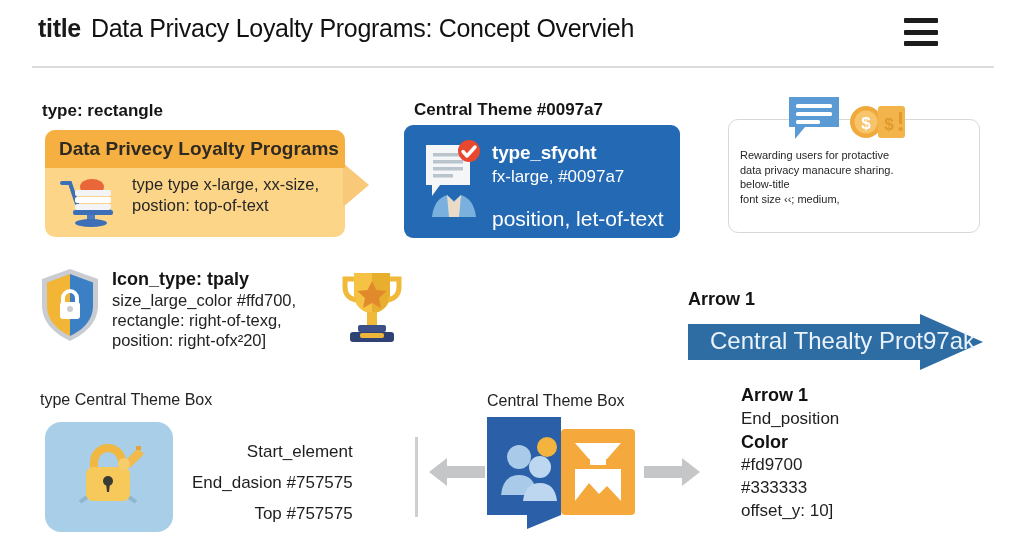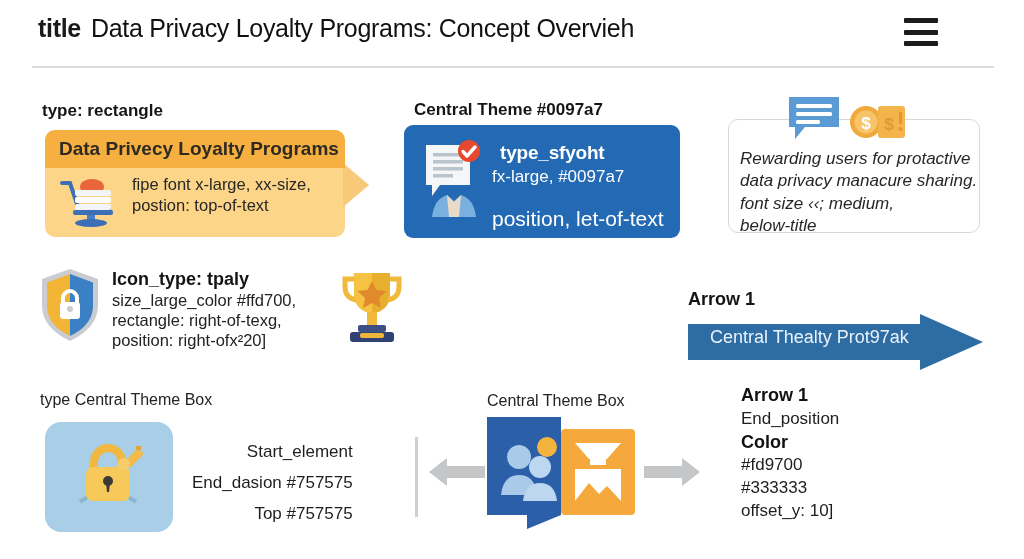--- a/index.html
+++ b/index.html
@@ -101,51 +101,51 @@
     background: #2369b3; border-radius: 9px;
   }
   #blue-doc-icon {
     position: absolute; left: 18px; top: 14px;
     width: 64px; height: 78px;
   }
   #blue-text {
     position: absolute; left: 88px; top: 17px;
     color: #ffffff;
   }
-  #blue-text .t1 { font-size: 19px; font-weight: bold; letter-spacing: -0.2px; margin-left: 8px; }
+  #blue-text .t1 { font-size: 19px; font-weight: bold; letter-spacing: -0.2px; }
   #blue-text .t2 { font-size: 17px; margin-top: 3px; white-space: nowrap; }
   #blue-text .t3 { font-size: 21px; margin-top: 20px; white-space: nowrap; }
 
   
   #reward-card {
     position: absolute; left: 728px; top: 119px;
     width: 250px; height: 112px;
     background: #ffffff;
     border: 1px solid #d8d8d8; border-radius: 10px;
   }
   #reward-text {
     position: absolute; left: 740px; top: 148px;
-    font-size: 17px; color: #262626; line-height: 1.32; font-style: italic;
+    font-size: 11px; color: #262626; line-height: 1.32;
   }
   #chat-icon { position: absolute; left: 787px; top: 95px; width: 54px; height: 46px; }
   #coins-icon { position: absolute; left: 849px; top: 100px; width: 58px; height: 44px; }
 
   
   #shield-icon { position: absolute; left: 38px; top: 267px; width: 64px; height: 76px; }
   #shield-text { position: absolute; left: 112px; top: 269px; }
   #shield-text .h { font-size: 18px; font-weight: bold; color: #141414; }
   #shield-text .l { font-size: 16.5px; color: #232323; line-height: 1.22; white-space: nowrap; }
   #trophy-icon { position: absolute; left: 336px; top: 267px; width: 72px; height: 80px; }
 
   
   #cap-arrow1 { position: absolute; left: 688px; top: 289px; font-size: 18px; font-weight: bold; color: #141414; }
   #arrow-shape { position: absolute; left: 688px; top: 314px; width: 295px; height: 56px; }
   #arrow-label {
     position: absolute; left: 710px; top: 327px;
-    font-size: 18px; color: #eaf2fb; white-space: nowrap;
+    font-size: 24px; color: #eaf2fb; white-space: nowrap;
   }
 
   
   #cap-ctb-left { position: absolute; left: 40px; top: 391px; }
   #lock-tile {
     position: absolute; left: 45px; top: 422px;
     width: 128px; height: 110px;
     background: #a9cfe8; border-radius: 16px;
   }
   #lock-icon { position: absolute; left: 72px; top: 440px; width: 76px; height: 74px; }
@@ -193,21 +193,21 @@
       <path d="M3 7 L11 7 L20 34 L50 34" stroke="#3c6fb5" stroke-width="4" fill="none" stroke-linecap="round"></path>
       <ellipse cx="33" cy="11" rx="12" ry="8" fill="#e8663a"></ellipse>
       <rect x="16" y="14" width="36" height="6" rx="2" fill="#f2f4f7"></rect>
       <rect x="16" y="21" width="36" height="6" rx="2" fill="#ffffff"></rect>
       <rect x="16" y="28" width="36" height="6" rx="2" fill="#f2f4f7"></rect>
       <rect x="14" y="34" width="40" height="5" rx="2" fill="#3c6fb5"></rect>
       <rect x="28" y="39" width="8" height="6" fill="#4a7cc0"></rect>
       <ellipse cx="32" cy="47" rx="16" ry="4" fill="#3c6fb5"></ellipse>
     </svg>
     <div id="orange-text">
-      <div>fipe font x-large, xx-size,</div>
+      <div>type type x-large, xx-size,</div>
       <div>postion: top-of-text</div>
     </div>
   </div>
 
   <div id="cap-central-theme" class="lbl-bold">Central Theme #0097a7</div>
 
   <div id="blue-box">
     <svg id="blue-doc-icon" viewBox="0 0 64 78">
       <path d="M4 6 h44 v40 h-30 l-8 11 v-11 h-6 z" fill="#f4f6f8"></path>
       <rect x="11" y="14" width="30" height="3.5" fill="#b9c4cd"></rect>
@@ -238,22 +238,22 @@
     <circle cx="17" cy="22" r="11.5" fill="#f7c46a"></circle>
     <text x="17" y="29" font-size="17" font-weight="bold" fill="#ffffff" text-anchor="middle" font-family="Liberation Sans, sans-serif">$</text>
     <rect x="29" y="6" width="27" height="32" rx="3" fill="#f2b44b"></rect>
     <text x="40" y="30" font-size="17" font-weight="bold" fill="#e09a2c" text-anchor="middle" font-family="Liberation Sans, sans-serif">$</text>
     <rect x="50" y="12" width="3" height="12" fill="#e09a2c"></rect>
     <circle cx="51.5" cy="29" r="2" fill="#e09a2c"></circle>
   </svg>
   <div id="reward-text">
     <div>Rewarding users for protactive</div>
     <div>data privacy manacure sharing.</div>
+    <div>below-title</div>
     <div>font size ‹‹; medium,</div>
-    <div>below-title</div>
   </div>
 
   <svg id="shield-icon" viewBox="0 0 64 76">
     <path d="M32 2 L60 12 v26 c0 20 -16 30 -28 36 C20 68 4 58 4 38 V12 z" fill="#c9ccd1"></path>
     <path d="M32 7 L55 15.5 v23 c0 17 -13 25.5 -23 30.5 z" fill="#3b7fc4"></path>
     <path d="M32 7 L9 15.5 v23 c0 17 13 25.5 23 30.5 z" fill="#f2b535"></path>
     <path d="M25 36 v-5 a7 7 0 0 1 14 0 v5" stroke="#ffffff" stroke-width="4" fill="none"></path>
     <rect x="22" y="35" width="20" height="17" rx="3" fill="#ffffff"></rect>
     <circle cx="32" cy="42" r="3" fill="#c9ccd1"></circle>
   </svg>

